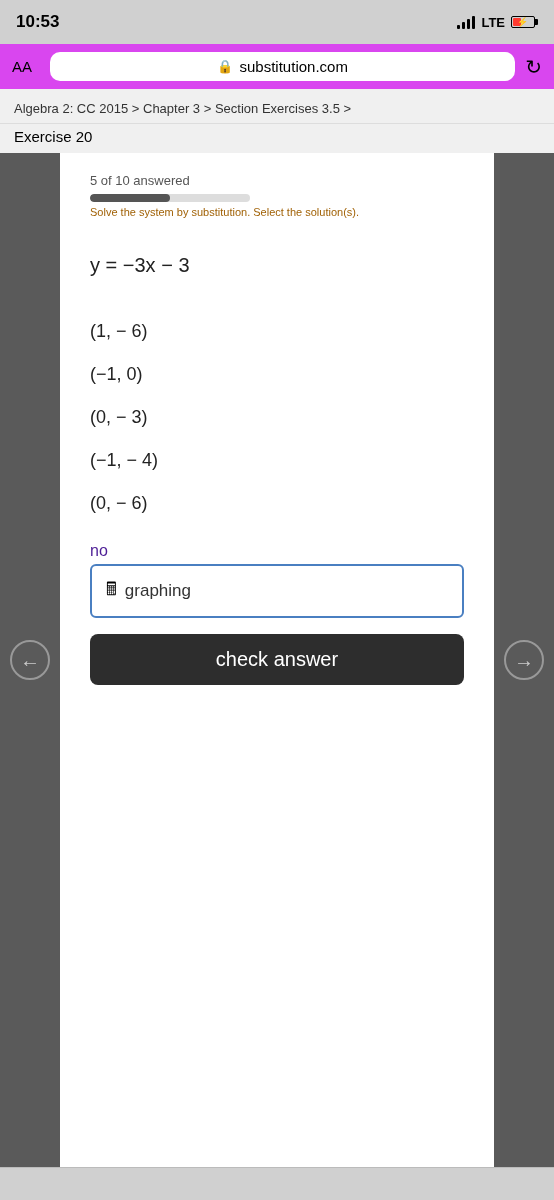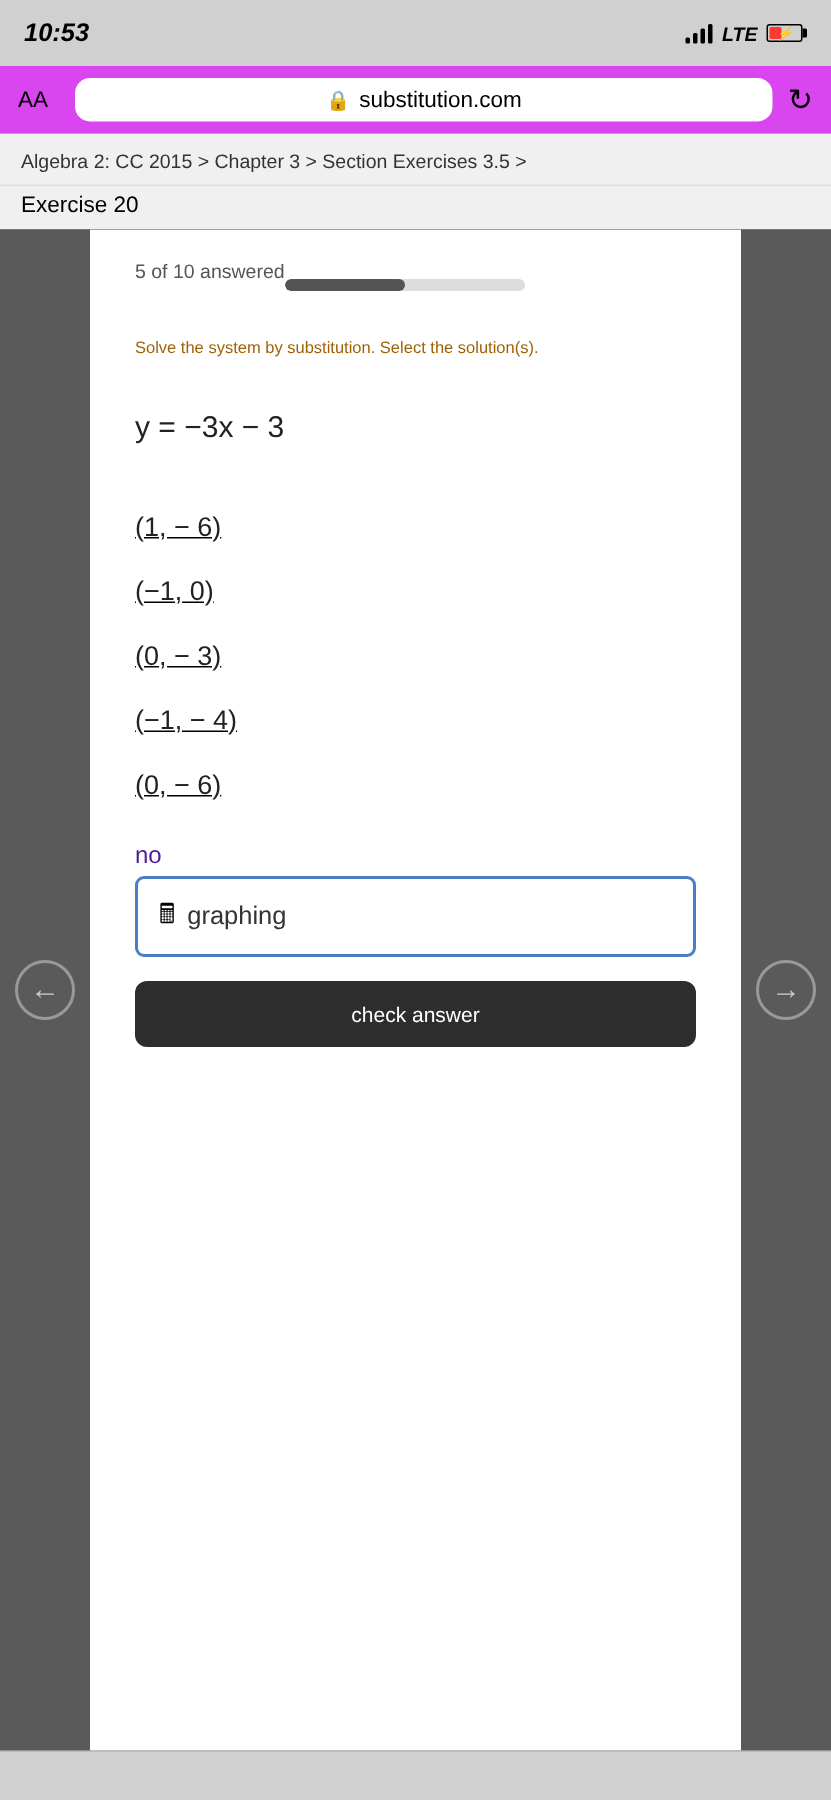--- a/index.html
+++ b/index.html
@@ -13,21 +13,20 @@
     }
 
     
     .status-bar {
       background: #d0d0d0;
       height: 44px;
       display: flex;
       align-items: center;
       justify-content: space-between;
       padding: 0 16px;
-      font-style: italic;
     }
     .status-time {
       font-size: 17px;
       font-weight: 600;
       color: #000;
     }
     .status-icons {
       display: flex;
       gap: 6px;
     }
@@ -187,23 +186,23 @@
       flex-direction: column;
       align-items: center;
       padding: 20px 30px 30px;
       overflow-y: auto;
     }
 
     
     .progress-section {
       width: 100%;
       display: flex;
-      flex-direction: row;
-      align-items: flex-end;
-      margin-bottom: 30px;
+      flex-direction: column;
+      align-items: flex-start;
+      margin-bottom: 2px;
     }
     .progress-label {
       font-size: 13px;
       color: #555;
       margin-bottom: 6px;
     }
     .progress-bar-track {
       width: 160px;
       height: 8px;
       background: #ddd;
@@ -262,21 +261,20 @@
       flex: 1;
     }
 
     
     .answer-choices {
       width: 100%;
       display: flex;
       flex-direction: column;
       gap: 6px;
       margin-bottom: 20px;
-      text-decoration: underline;
     }
     .answer-choice {
       font-size: 18px;
       color: #222;
       padding: 8px 0;
       cursor: pointer;
     }
 
     
     .solution-input-area {
@@ -304,21 +302,21 @@
       font-size: 18px;
     }
 
     
     .check-btn {
       background: #2d2d2d;
       color: #fff;
       border: none;
       border-radius: 8px;
       padding: 14px 40px;
-      font-size: 14px;
+      font-size: 20px;
       cursor: pointer;
       width: 100%;
     }
 
     
     .bottom-toolbar {
       height: 86px;
       background: #d0d0d0;
       display: flex;
       align-items: center;

